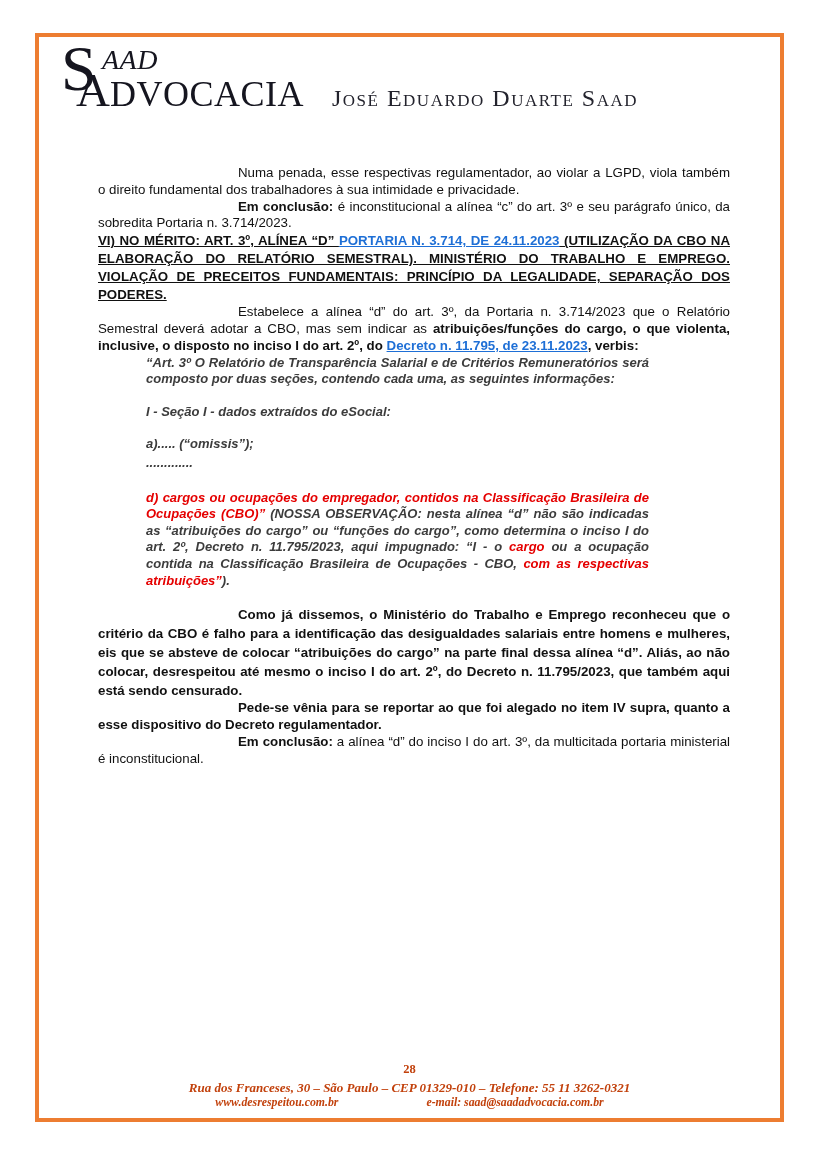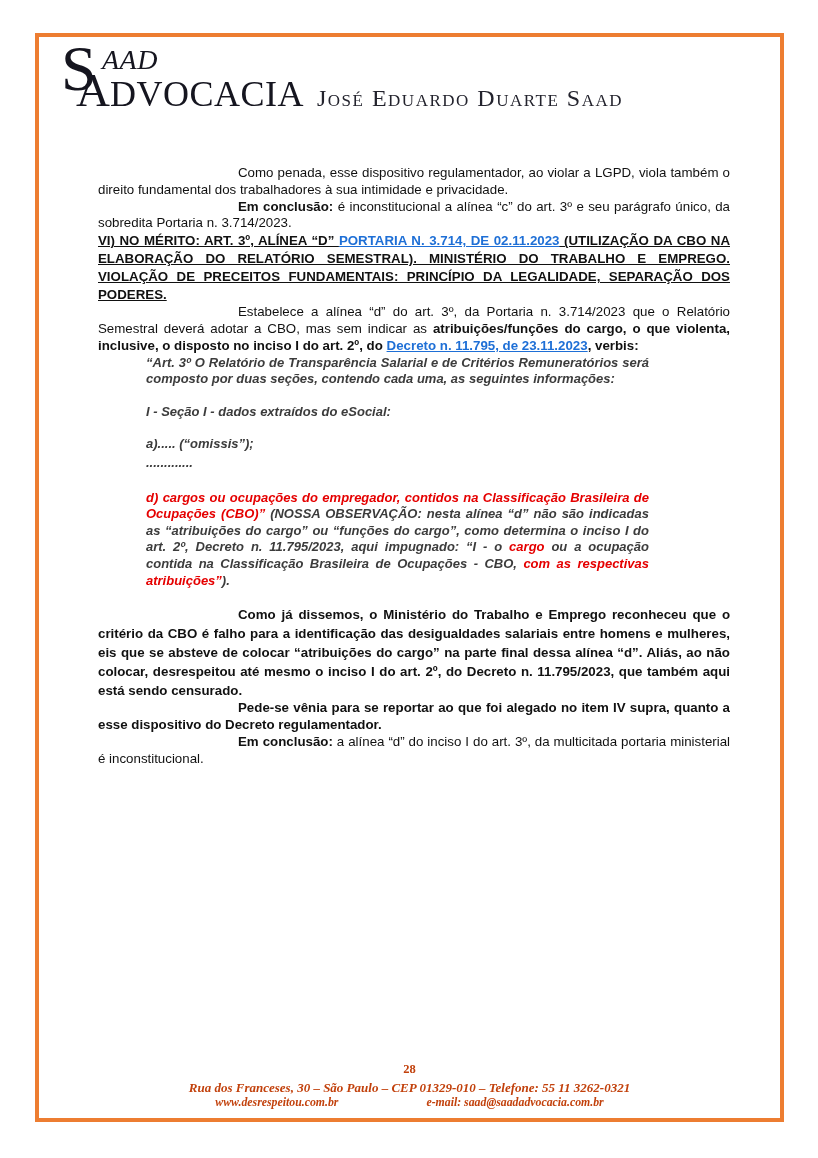--- a/index.html
+++ b/index.html
@@ -30,21 +30,21 @@
   }
   .logo-row1{
     margin-left:41px;font-size:28px;letter-spacing:0.5px;line-height:30px;padding-top:2px;font-style:italic;
   }
   .logo-row2{
     margin-left:15px;display:flex;align-items:baseline;line-height:34px;
   }
   .logo-a{font-size:47px;line-height:30px;}
   .logo-word2{font-size:36px;letter-spacing:0.5px;}
   .logo-name{
-    margin-left:13px;font-variant:small-caps;font-size:24px;letter-spacing:1.5px;color:#23232d;
+    margin-left:28px;font-variant:small-caps;font-size:24px;letter-spacing:1.5px;color:#23232d;
   }
   
   .content{
     margin:52px 50px 0 59px;font-size:13.3px;line-height:16.8px;text-align:justify;
   }
   .content p{margin:0;}
   .indent{text-indent:140px;}
   .p1{margin-bottom:30px;}
   .p2{margin-bottom:52px;}
   .sec-heading{
@@ -89,25 +89,25 @@
     <div class="logo-row1">AAD</div>
     <div class="logo-row2">
       <span class="logo-a">A</span>
       <span class="logo-word2">DVOCACIA</span>
       <span class="logo-name">José Eduardo Duarte Saad</span>
     </div>
   </div>
 
   <div class="content">
 
-    <p class="indent p1">Como penada, esse dispositivo regulamentador, ao violar a LGPD, viola também o direito fundamental dos trabalhadores à sua intimidade e privacidade.</p>
+    <p class="indent p1">Numa penada, esse respectivas regulamentador, ao violar a LGPD, viola também o direito fundamental dos trabalhadores à sua intimidade e privacidade.</p>
 
     <p class="indent p2"><b>Em conclusão:</b><span> é inconstitucional a alínea “c” do art. 3º e seu parágrafo único, da sobredita Portaria n. 3.714/2023.</span></p>
 
-    <p class="sec-heading"><span>VI) NO MÉRITO: ART. 3º, ALÍNEA “D” </span><span class="lnk">PORTARIA N. 3.714, DE 02.11.2023</span><span> (UTILIZAÇÃO DA CBO NA ELABORAÇÃO DO RELATÓRIO SEMESTRAL). MINISTÉRIO DO TRABALHO E EMPREGO. VIOLAÇÃO DE PRECEITOS FUNDAMENTAIS: PRINCÍPIO DA LEGALIDADE, SEPARAÇÃO DOS PODERES.</span></p>
+    <p class="sec-heading"><span>VI) NO MÉRITO: ART. 3º, ALÍNEA “D” </span><span class="lnk">PORTARIA N. 3.714, DE 24.11.2023</span><span> (UTILIZAÇÃO DA CBO NA ELABORAÇÃO DO RELATÓRIO SEMESTRAL). MINISTÉRIO DO TRABALHO E EMPREGO. VIOLAÇÃO DE PRECEITOS FUNDAMENTAIS: PRINCÍPIO DA LEGALIDADE, SEPARAÇÃO DOS PODERES.</span></p>
 
     <p class="indent p3"><span>Estabelece a alínea “d” do art. 3º, da Portaria n. 3.714/2023 que o Relatório Semestral deverá adotar a CBO, mas sem indicar as </span><b>atribuições/funções do cargo, o que violenta, inclusive, o disposto no inciso I do art. 2º, do </b><span class="lnk">Decreto n. 11.795, de 23.11.2023</span><b>, verbis:</b></p>
 
     <div class="quote">
       <p>“Art. 3º O Relatório de Transparência Salarial e de Critérios Remuneratórios será composto por duas seções, contendo cada uma, as seguintes informações:</p>
       <p>I - Seção I - dados extraídos do eSocial:</p>
       <p class="tight">a)..... (“omissis”);</p>
       <p class="dots">.............</p>
       <p><span class="red">d) </span><span class="red-u">cargos</span><span class="red"> ou ocupações do empregador, contidos na Classificação Brasileira de Ocupações (CBO)” </span><span>(NOSSA OBSERVAÇÃO: nesta alínea “d” não são indicadas as “atribuições do cargo” ou “funções do cargo”, como determina o inciso I do art. 2º, Decreto n. 11.795/2023, aqui impugnado: “I - o </span><span class="red">cargo</span><span> ou a ocupação contida na Classificação Brasileira de Ocupações - CBO, </span><span class="red-u">com as respectivas atribuições”</span><span>).</span></p>
     </div>

